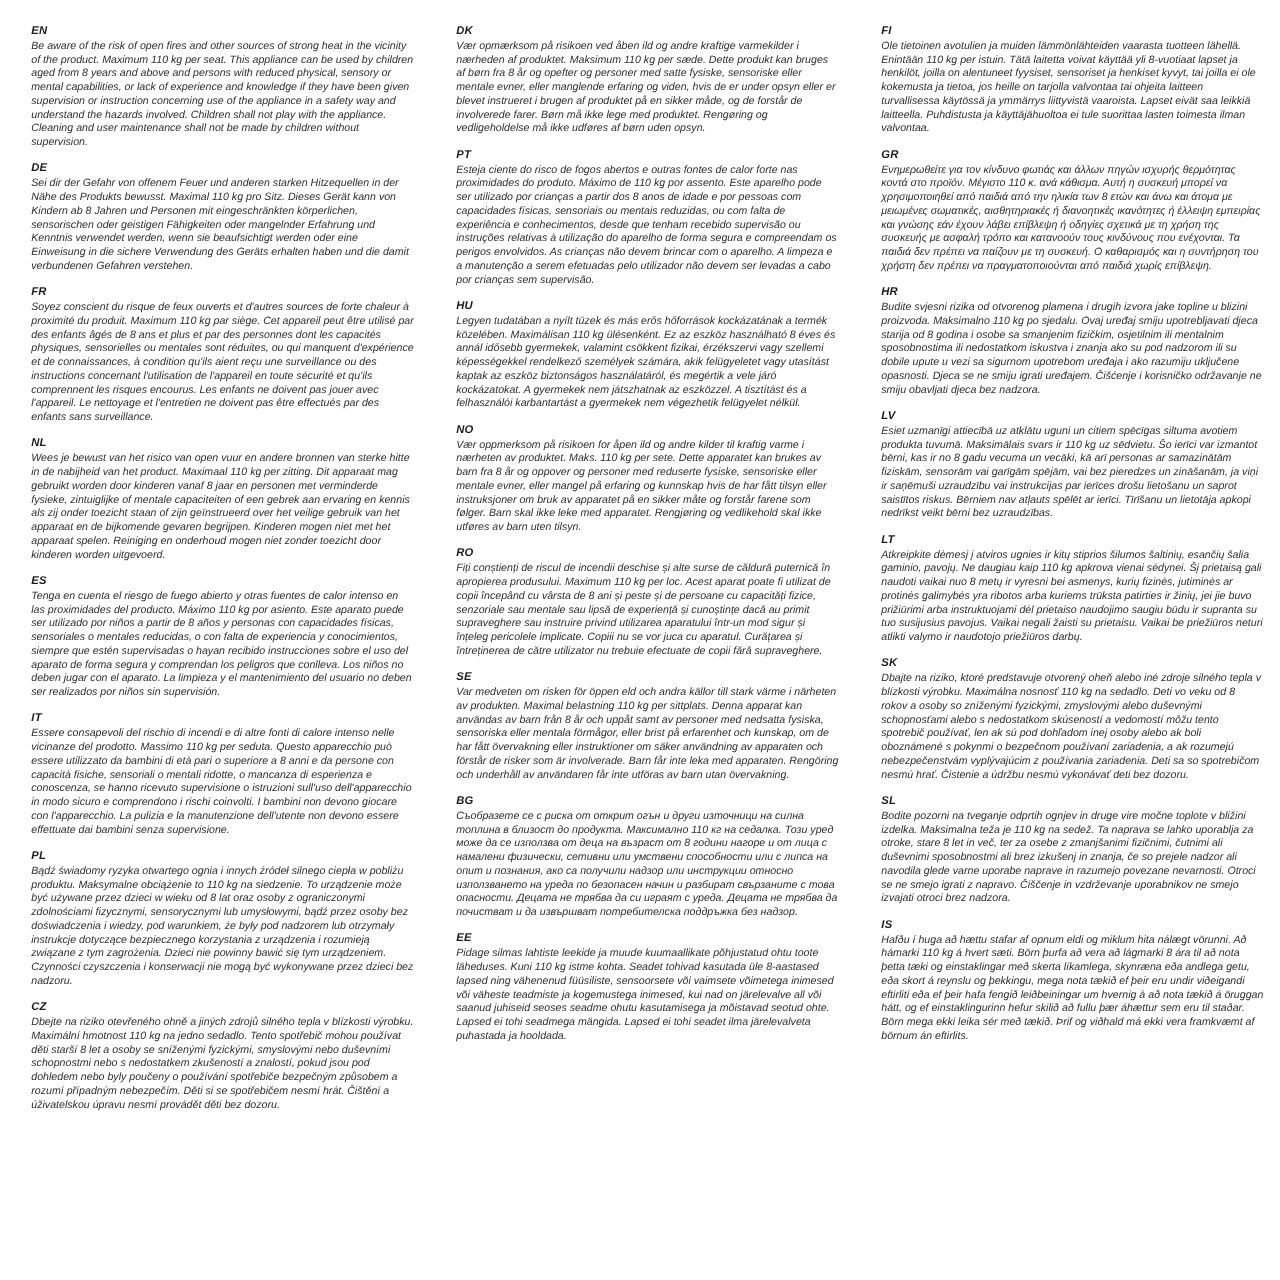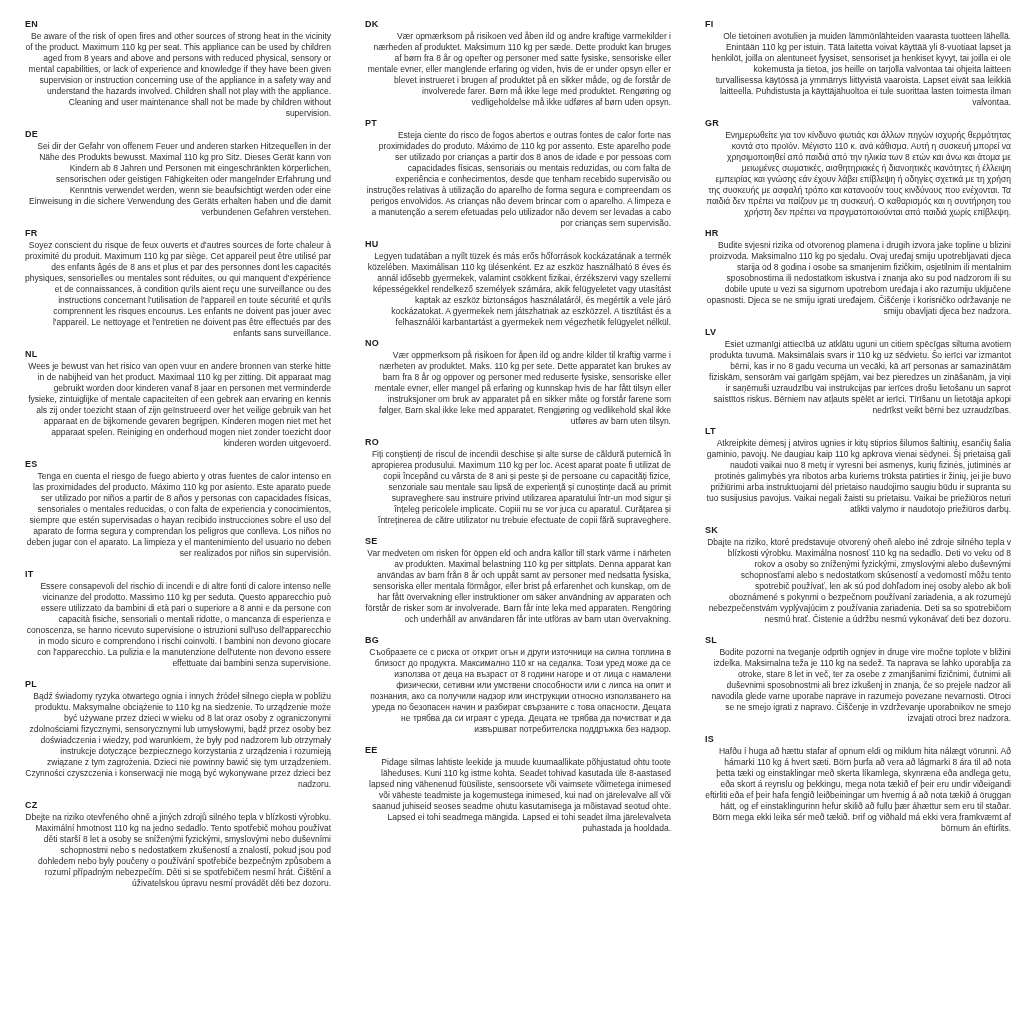--- a/index.html
+++ b/index.html
@@ -12,20 +12,21 @@
   }
   .page {
     box-sizing: border-box;
     width: 1024px;
     height: 788px;
     padding: 18px 12px 0 25px;
     display: flex;
     gap: 34px;
     font-family: "Liberation Sans", "DejaVu Sans", sans-serif;
     color: #2d2d2d;
+    font-style: italic;
   }
   .col {
     width: 306px;
     flex: 0 0 306px;
     display: flex;
     flex-direction: column;
   }
   section.lang {
     margin-bottom: 9px;
   }
@@ -34,21 +35,21 @@
     line-height: 12px;
     font-weight: bold;
     color: #1c1c1c;
     margin: 0 0 1px 0;
     letter-spacing: 0.2px;
   }
   .body {
     font-size: 8.5px;
     line-height: 11px;
     margin: 0;
-    text-align: right;
+    text-align: left;
     color: #2d2d2d;
   }
 </style>
 </head>
 <body>
 
 <div class="page">
 
   <div class="col">
     <section class="lang">

